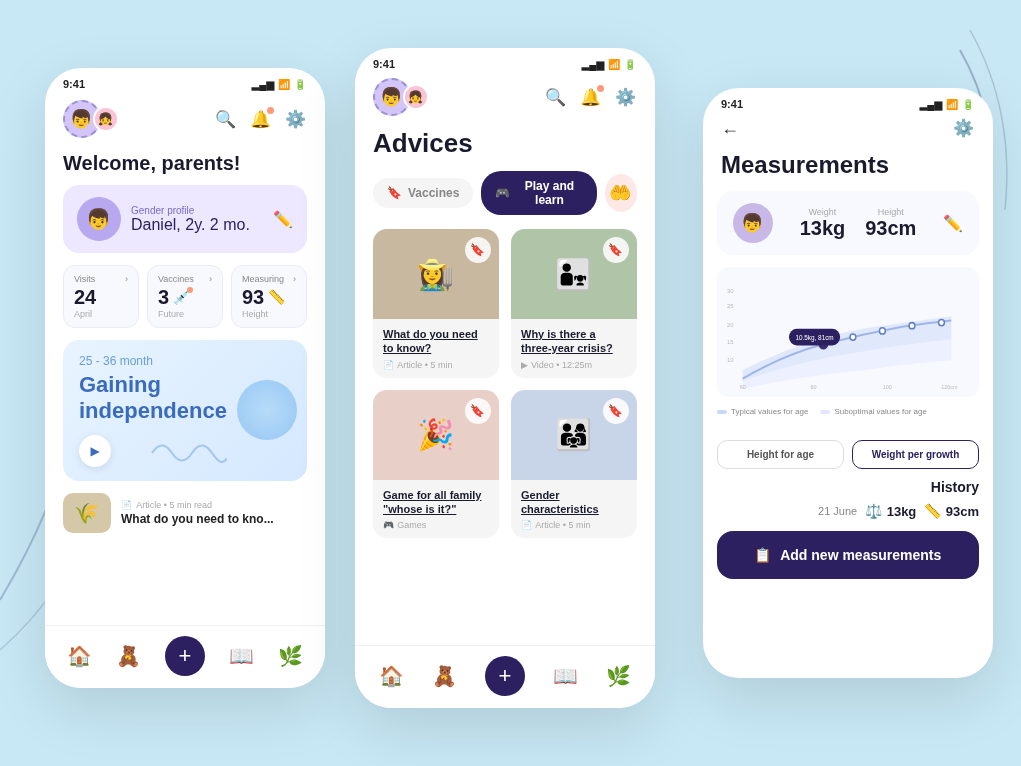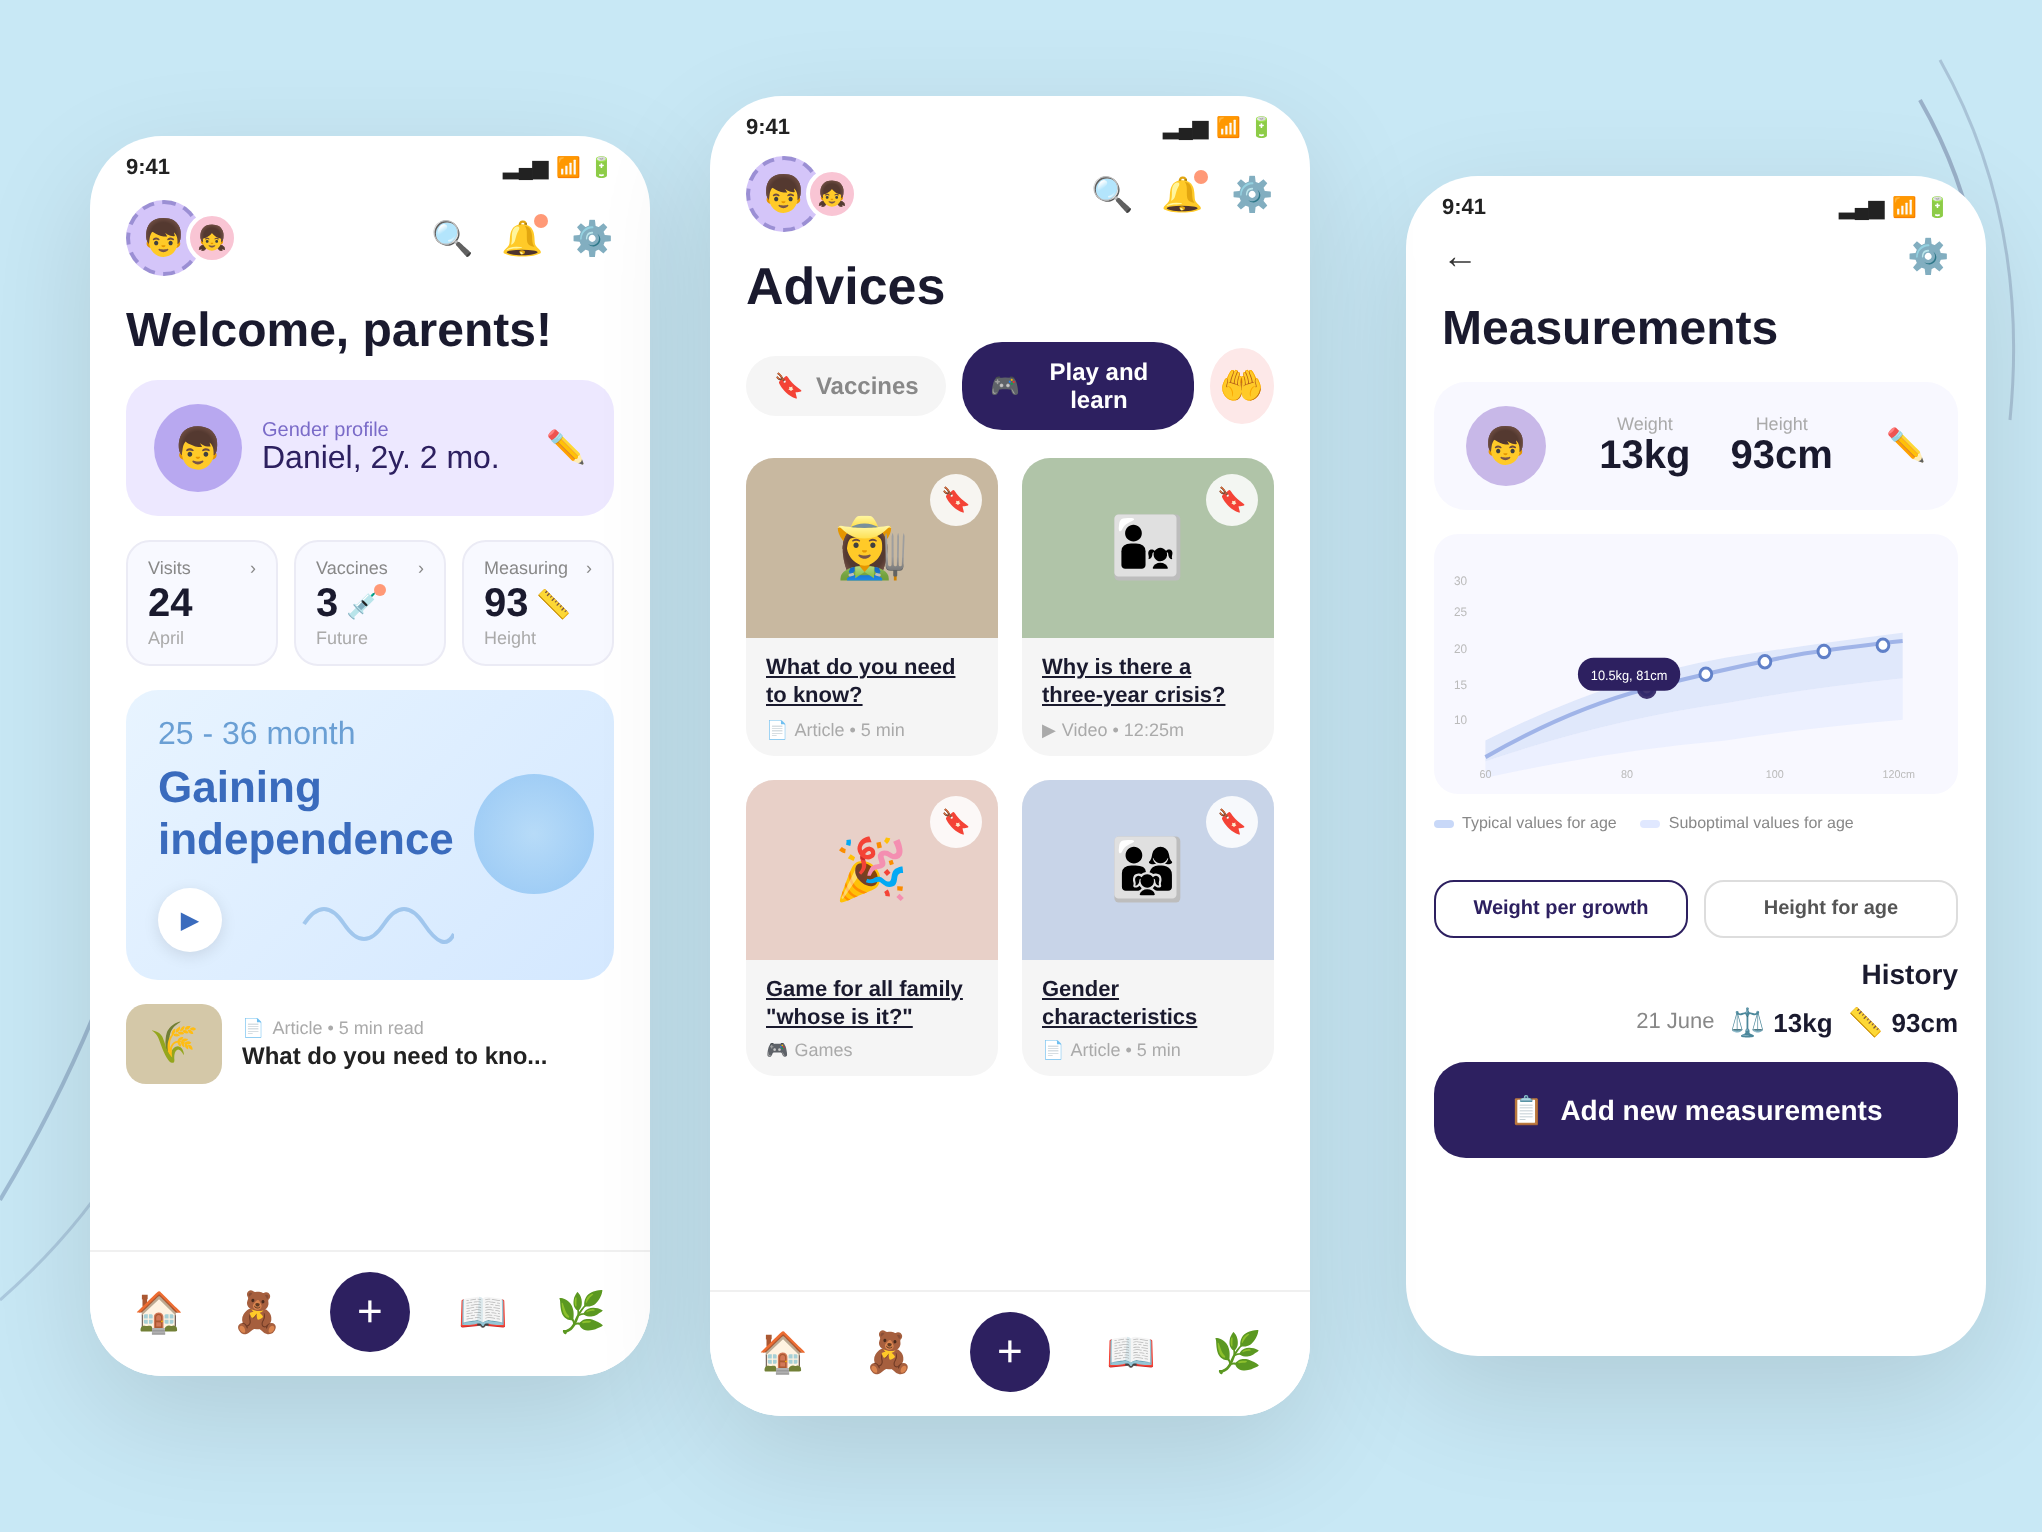--- a/index.html
+++ b/index.html
@@ -65,21 +65,21 @@
       display: flex; align-items: center; justify-content: center;
     }
     .header-icons { display: flex; gap: 14px; align-items: center; }
     .icon-btn { font-size: 17px; color: #333; cursor: pointer; position: relative; }
     .notif-dot {
       width: 7px; height: 7px; background: #f97; border-radius: 50%;
       position: absolute; top: -2px; right: -2px;
     }
 
     .welcome-title {
-      font-size: 24px; font-weight: 800; color: #1a1a2e;
+      font-size: 20px; font-weight: 800; color: #1a1a2e;
       padding: 6px 18px 10px;
     }
 
     .profile-card {
       background: #ede8ff;
       border-radius: 16px;
       padding: 12px 14px;
       display: flex;
       align-items: center;
       justify-content: space-between;
@@ -113,21 +113,21 @@
 
     .tip-card {
       background: linear-gradient(135deg, #e8f4ff, #d4e8ff);
       border-radius: 16px;
       padding: 14px 16px;
       margin: 0 18px 12px;
       position: relative;
       overflow: hidden;
       min-height: 100px;
     }
-    .tip-month { font-size: 16px; color: #6a9fd4; margin-bottom: 4px; }
+    .tip-month { font-size: 12px; color: #6a9fd4; margin-bottom: 4px; }
     .tip-title { font-size: 22px; font-weight: 700; color: #3a6bbd; line-height: 1.2; }
     .tip-blob {
       position: absolute; right: 10px; top: 50%; transform: translateY(-50%);
       width: 60px; height: 60px; border-radius: 50%;
       background: radial-gradient(circle, #a8d4f5, #7ab8f0);
       opacity: 0.7;
     }
     .play-btn {
       width: 32px; height: 32px; border-radius: 50%;
       background: #fff; display: flex; align-items: center; justify-content: center;
@@ -611,22 +611,22 @@
       <div class="legend-dot" style="background:#c8d8f8;"></div>
       <span>Typical values for age</span>
     </div>
     <div style="display:flex;align-items:center;gap:4px;">
       <div class="legend-dot" style="background:#e0e8ff;"></div>
       <span>Suboptimal values for age</span>
     </div>
   </div>
 
   <div class="chart-tabs">
+    <button class="chart-tab">Height for age</button>
     <button class="chart-tab active">Weight per growth</button>
-    <button class="chart-tab">Height for age</button>
   </div>
 
   <div class="history-section">
     <div class="history-title">History</div>
     <div class="history-row">
       <span class="history-date">21 June</span>
       <div class="history-val">
         <span class="history-icon">⚖️</span>
         <span>13kg</span>
       </div>

